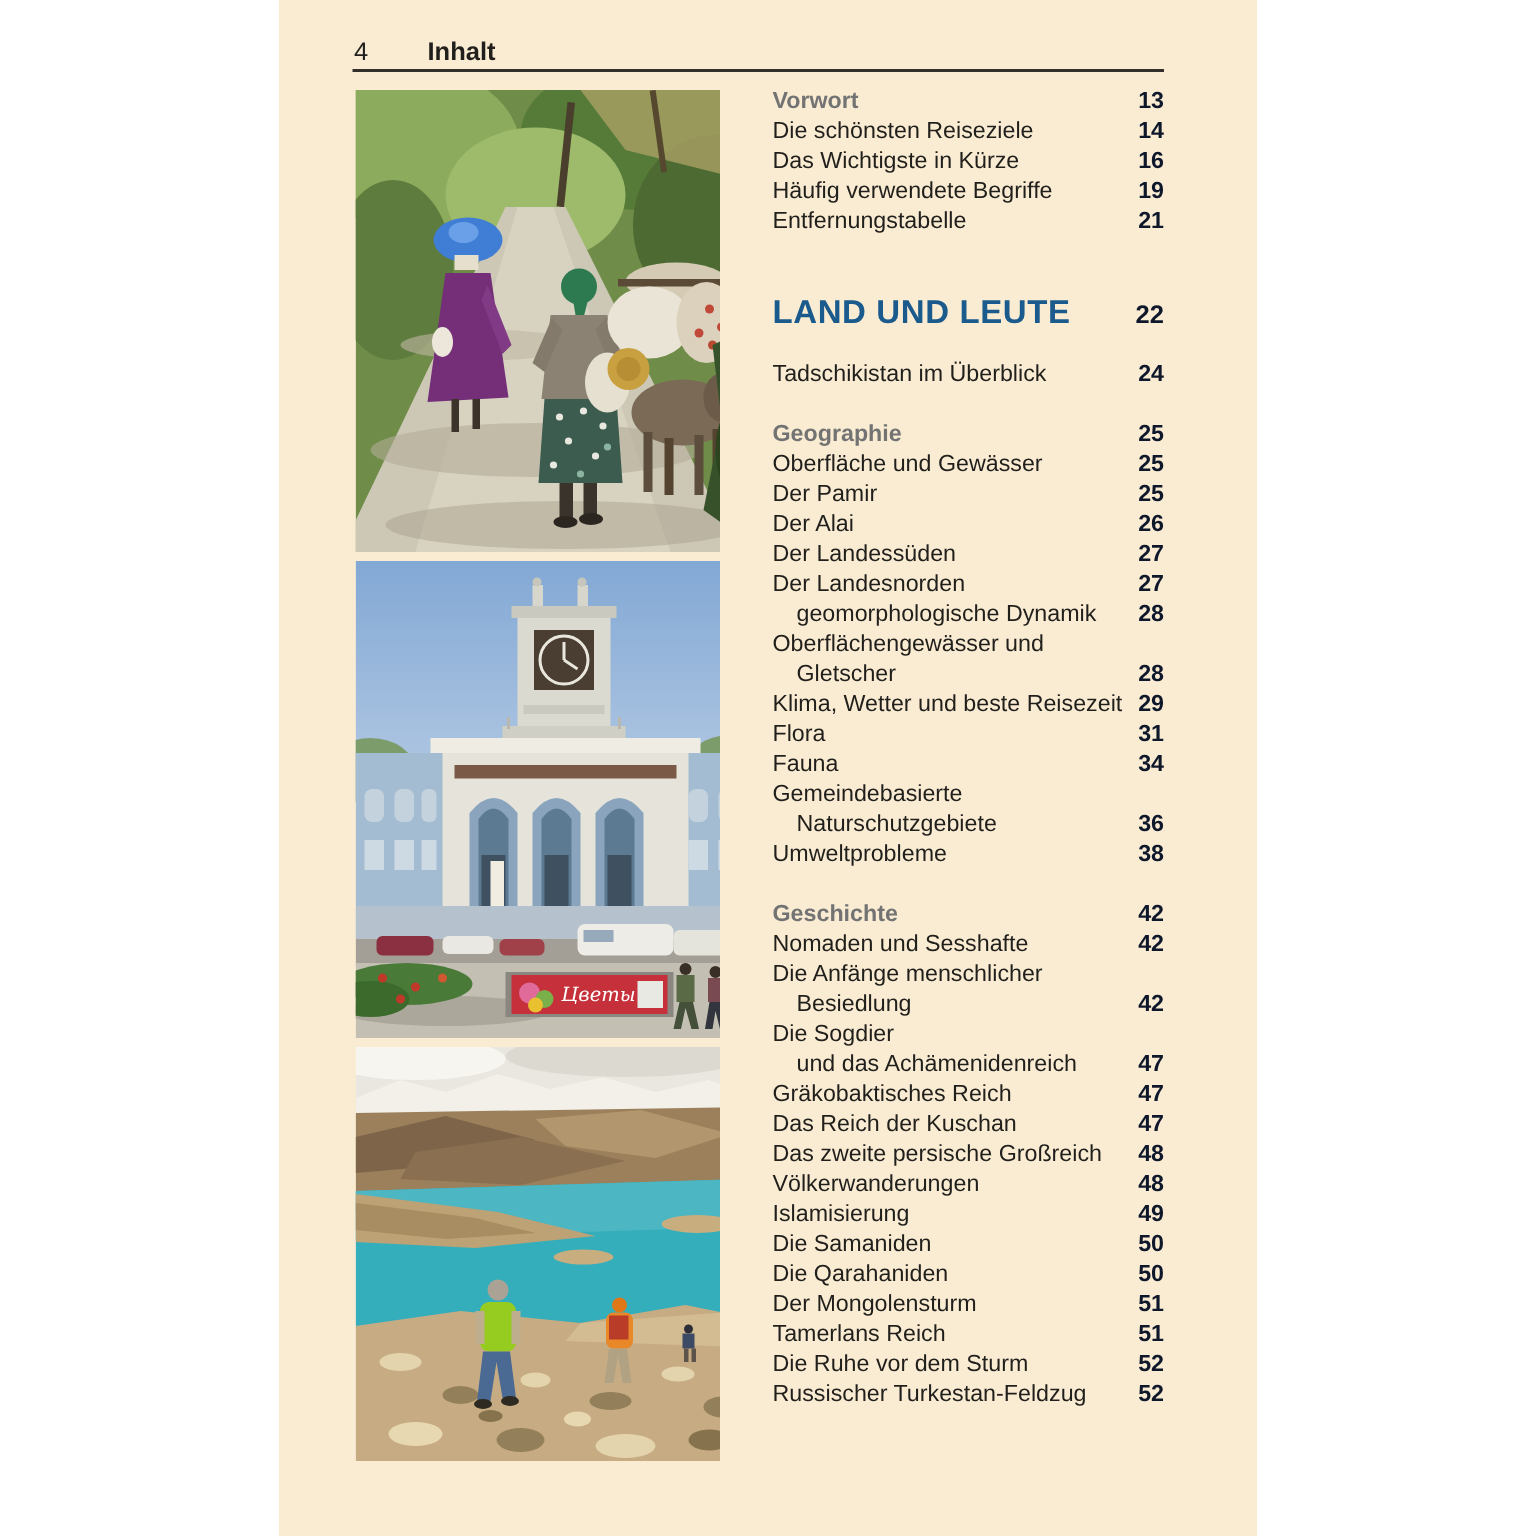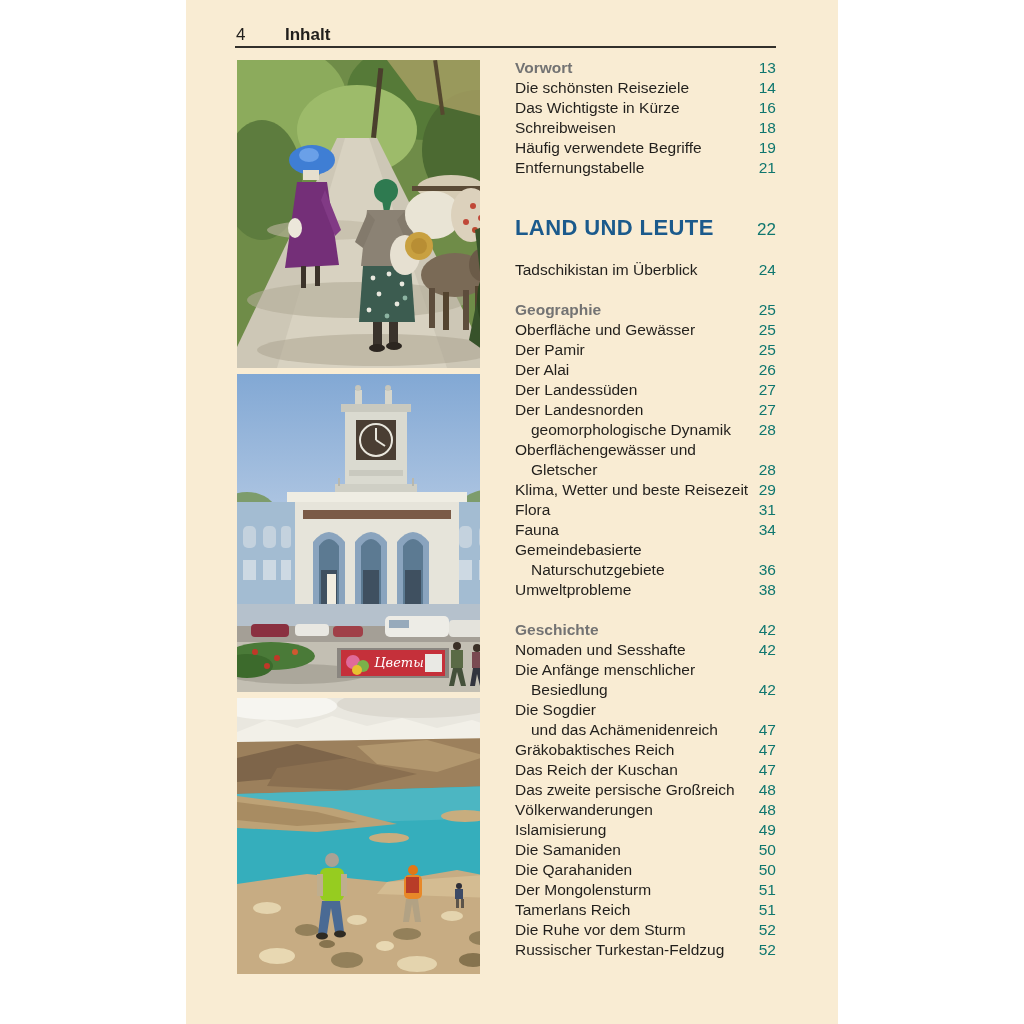--- a/index.html
+++ b/index.html
@@ -23,21 +23,21 @@
   .photo2 { top:374px; height:318px; }
   .photo3 { top:698px; height:276px; }
   
   .toc { position:absolute; left:329px; top:58px; width:261px; }
   .toc-block { margin-top:20px; }
   .toc-block:first-child { margin-top:0; }
   .toc-block.chapter-block { margin-top:40px; }
   .row { display:flex; justify-content:space-between; align-items:baseline;
          line-height:20px; font-size:15.5px; }
   .row .label { white-space:nowrap; }
-  .row .num { min-width:24px; text-align:right; font-size:15.5px; color:#0f766e; }
+  .row .num { min-width:24px; text-align:right; font-size:15.5px; color:#0f172a;font-weight:bold; }
   .row.red .label { color:#737373; font-weight:700; }
   .row.chapter .label { color:#1b5a8c; font-weight:700; font-size:22px; letter-spacing:0.4px; }
   .row.chapter .num { font-size:17px; }
   .row.indent .label { padding-left:16px; }
 </style>
 </head>
 <body>
 
 <div class="page">
 
@@ -287,24 +287,20 @@
         </div>
         <div class="row">
           <span class="label">Die schönsten Reiseziele</span>
           <span class="num">14</span>
         </div>
         <div class="row">
           <span class="label">Das Wichtigste in Kürze</span>
           <span class="num">16</span>
         </div>
         <div class="row">
-          <span class="label">Schreibweisen</span>
-          <span class="num">18</span>
-        </div>
-        <div class="row">
           <span class="label">Häufig verwendete Begriffe</span>
           <span class="num">19</span>
         </div>
         <div class="row">
           <span class="label">Entfernungstabelle</span>
           <span class="num">21</span>
         </div>
       </div>
       <div class="toc-block chapter-block">
         <div class="row chapter">

